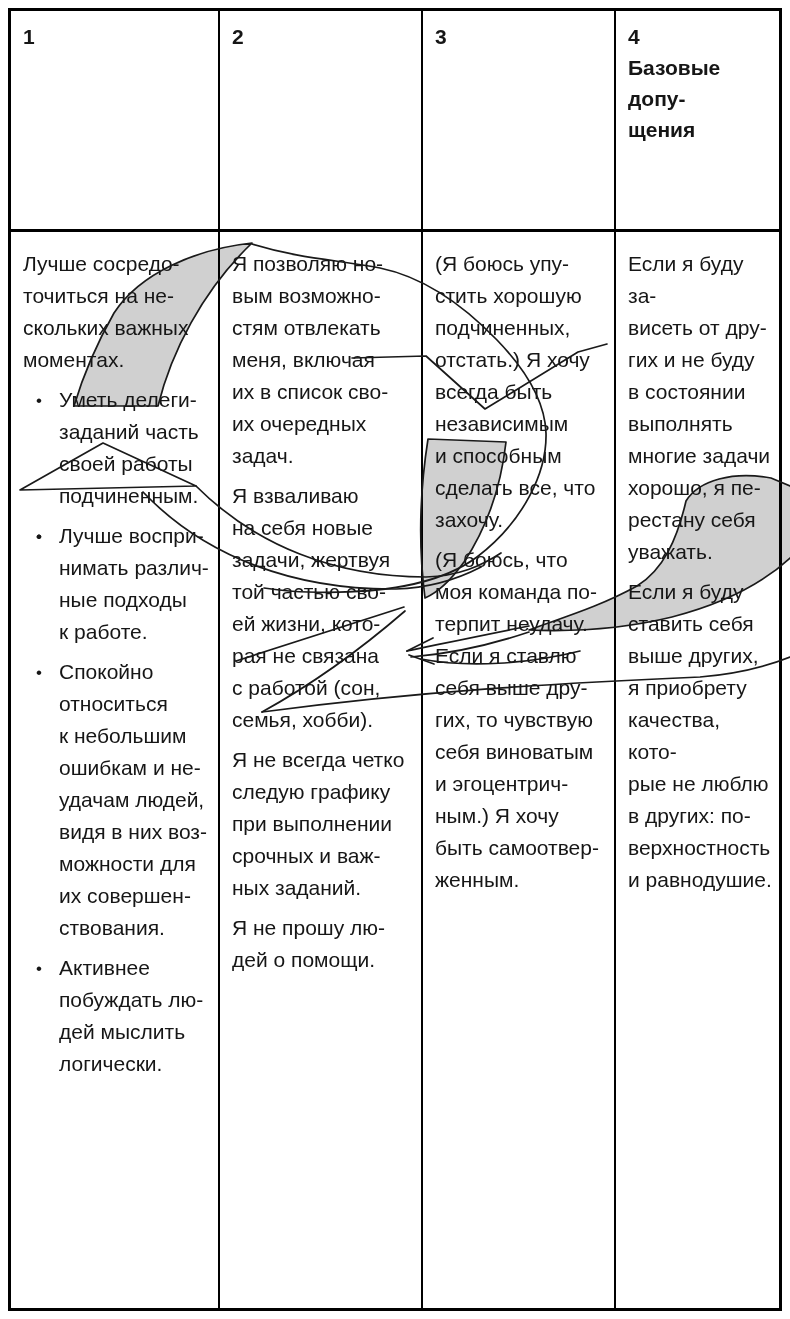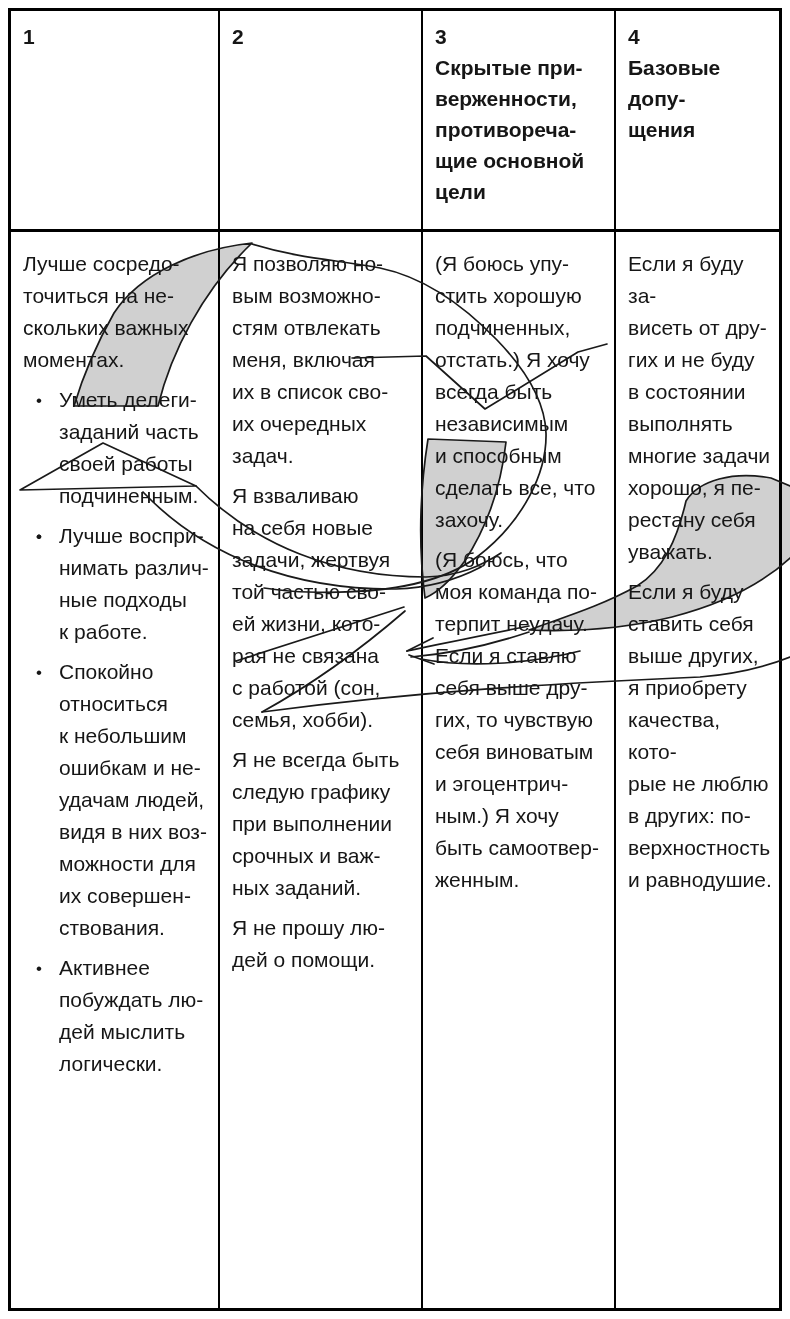--- a/index.html
+++ b/index.html
@@ -30,25 +30,21 @@
 
   <svg class="overlay" id="fills-layer" viewBox="0 0 790 1319" aria-hidden="true">
     <path class="greyfill" d="M 252,243 C 196,249 140,273 114,313 C 97,343 83,376 74,406 L 158,406 C 171,353 202,291 252,243 Z"></path>
     <path class="greyfill" d="M 428,439 L 506,442 C 501,486 488,526 464,562 C 451,580 439,592 425,598 C 418,544 420,490 428,439 Z"></path>
     <path class="greyfill" d="M 686,501 C 699,480 733,471 771,478 L 790,486 L 790,558 C 762,584 722,604 672,617 C 627,628 576,632 529,630 C 561,618 599,607 637,586 C 663,570 677,540 686,501 Z"></path>
   </svg>
 
   <div id="grid">
     <div class="hcell c1"><span class="num">1</span></div>
     <div class="hcell c2"><span class="num">2</span></div>
-    <div class="hcell c3"><span class="num">3</span><span>Скрытые при-
-верженности,
-противореча-
-щие основной
-цели</span></div>
+    <div class="hcell c3"><span class="num">3</span></div>
     <div class="hcell c4"><span class="num">4</span><span>Базовые допу-
 щения</span></div>
 
     <div class="bcell c1">
       <p class="para">Лучше сосредо-
 точиться на не-
 скольких важных
 моментах.</p>
       <div class="bullet"><span class="marker">•</span><span>Уметь делеги-
 заданий часть
@@ -83,21 +79,21 @@
 их очередных
 задач.</p>
       <p class="para">Я взваливаю
 на себя новые
 задачи, жертвуя
 той частью сво-
 ей жизни, кото-
 рая не связана
 с работой (сон,
 семья, хобби).</p>
-      <p class="para">Я не всегда быть
+      <p class="para">Я не всегда четко
 следую графику
 при выполнении
 срочных и важ-
 ных заданий.</p>
       <p class="para">Я не прошу лю-
 дей о помощи.</p>
     </div>
 
     <div class="bcell c3">
       <p class="para">(Я боюсь упу-

